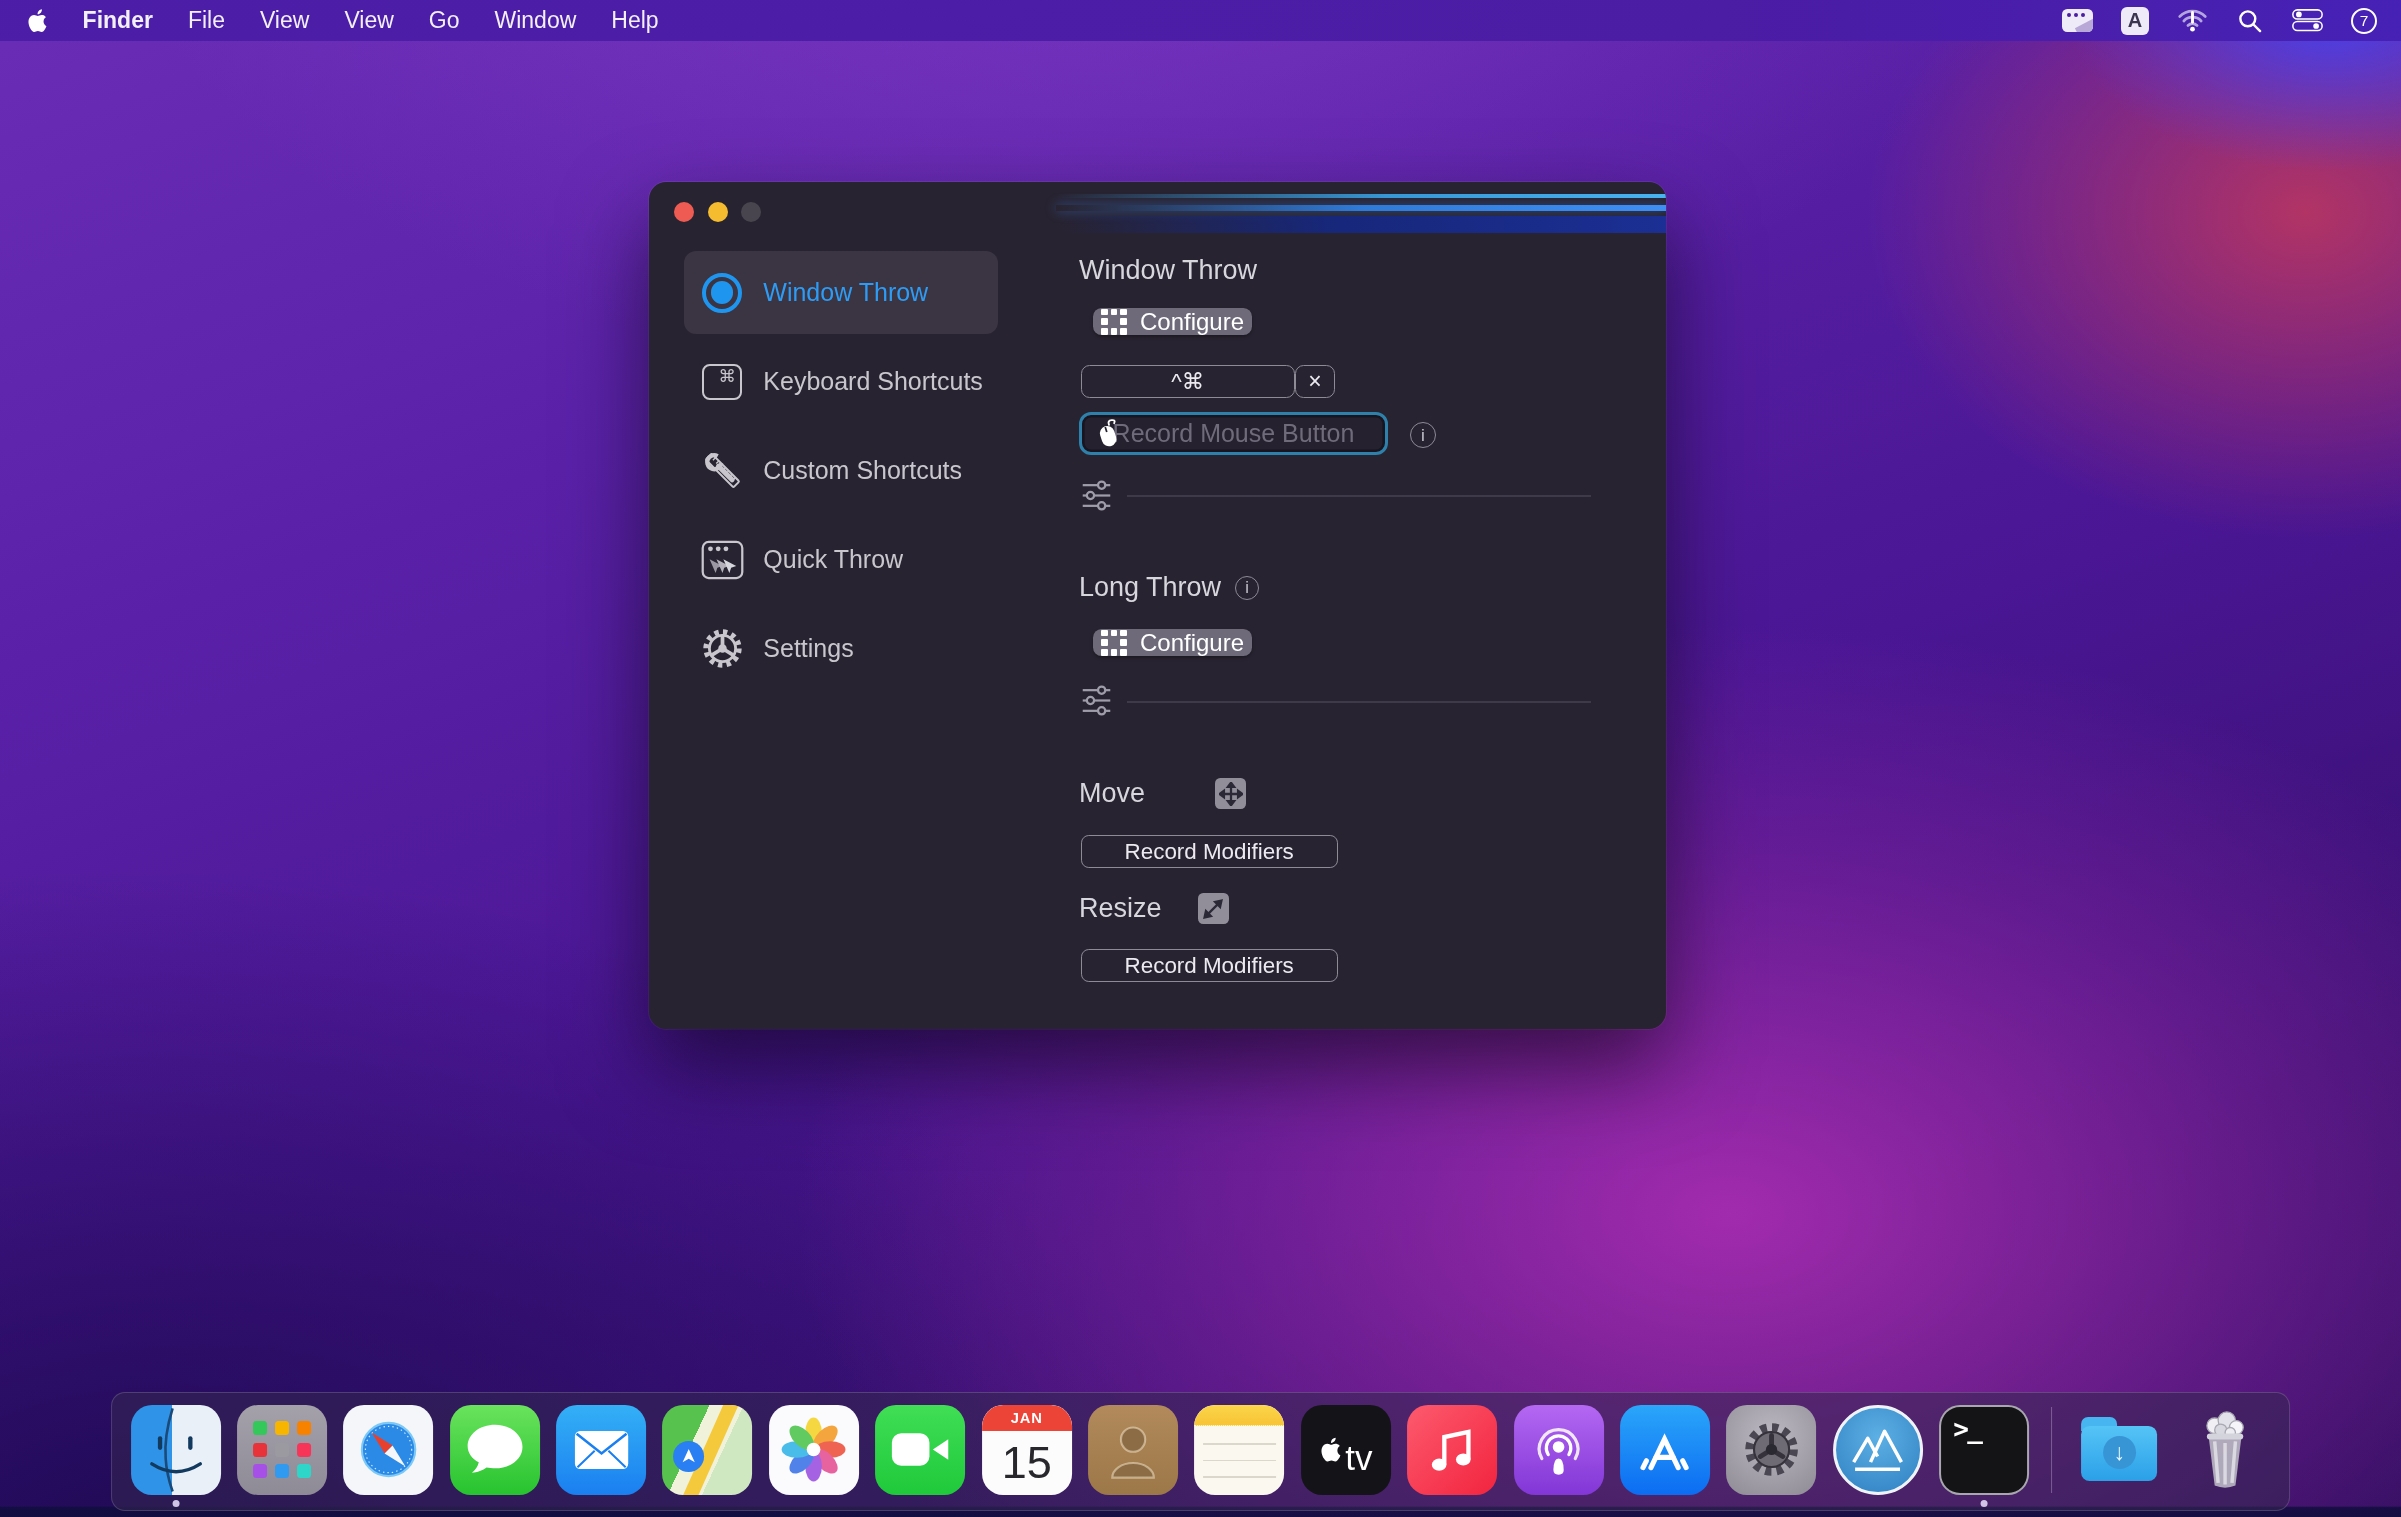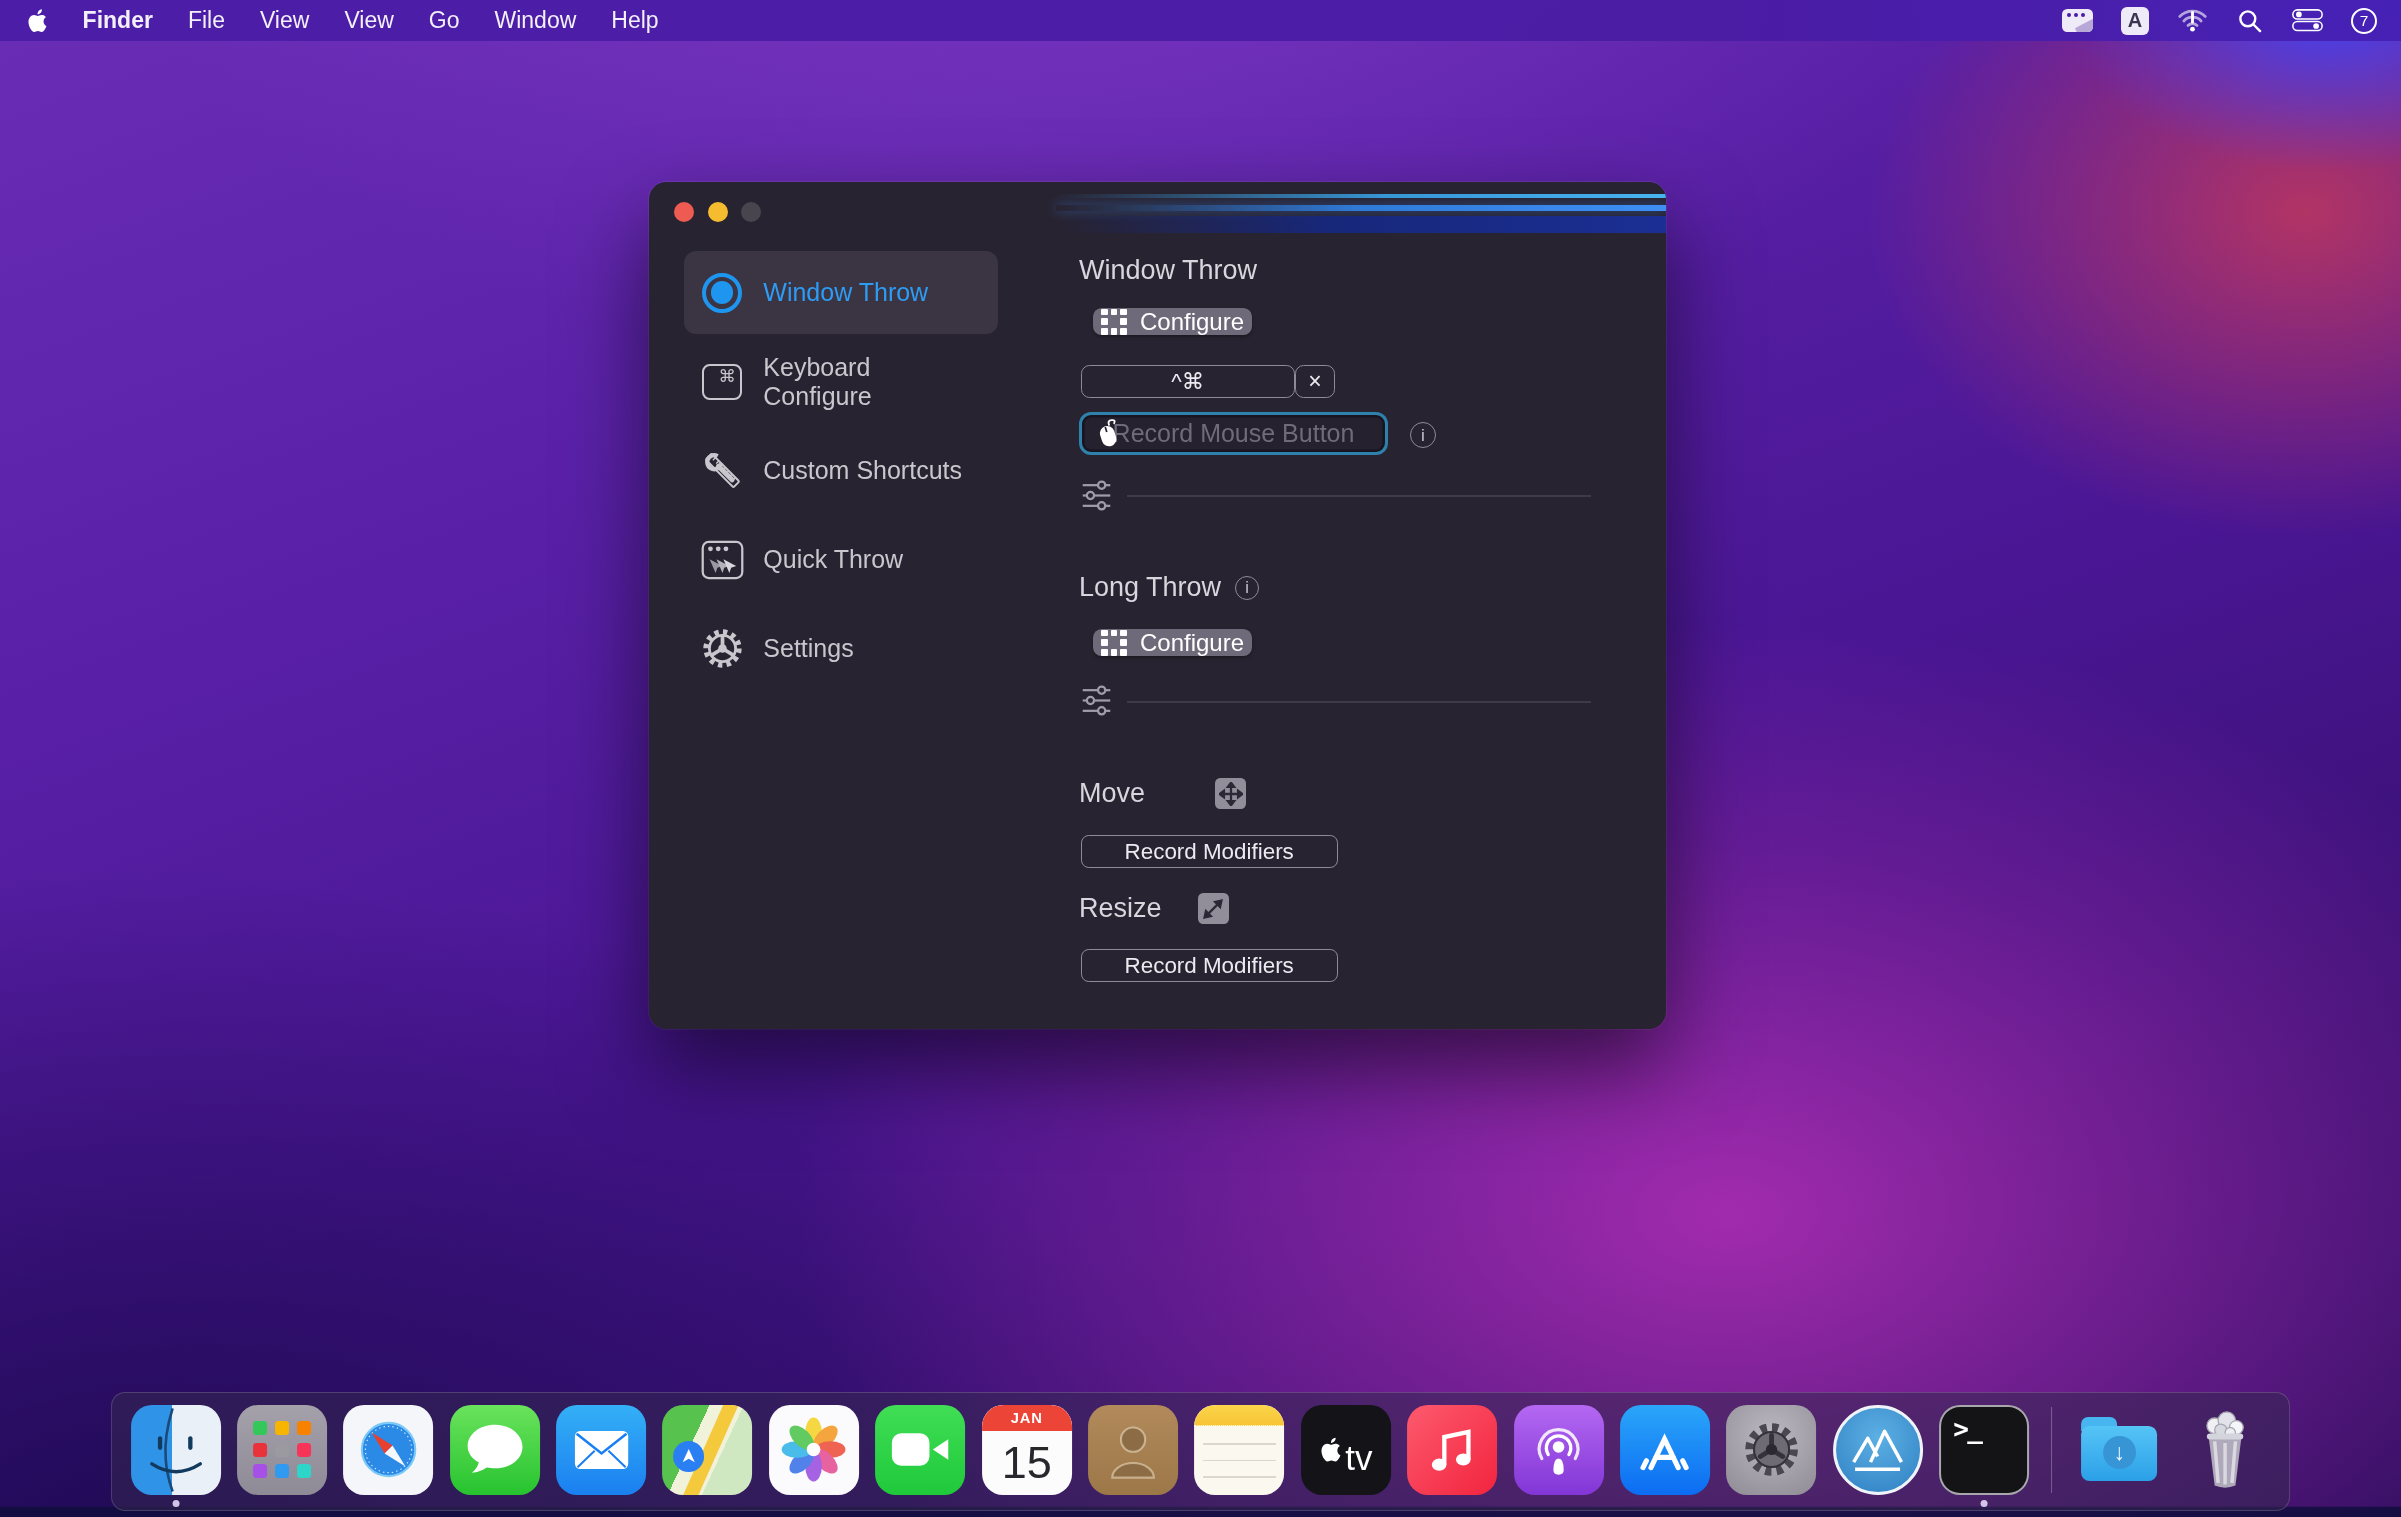--- a/index.html
+++ b/index.html
@@ -226,21 +226,21 @@
           </span>
         </span>
       <span class="sb-label">Window Throw</span>
     </div>
     <div class="sb-item">
       <span class="sb-icon">
           <span class="kb-key">
             <span>⌘</span>
           </span>
         </span>
-      <span class="sb-label">Keyboard Configure</span>
+      <span class="sb-label">Keyboard Shortcuts</span>
     </div>
     <div class="sb-item">
       <span class="sb-icon">
           <svg width="43" height="43" viewBox="0 0 46 46">
             <g transform="rotate(45 23 23)">
               <rect x="2" y="18.5" width="42" height="9" rx="1.5" fill="none" stroke="#c9c7cd" stroke-width="2.2"></rect>
               <path d="M8 18.5v4 M13 18.5v4 M18 18.5v4 M23 18.5v4 M28 18.5v4 M33 18.5v4 M38 18.5v4" stroke="#c9c7cd" stroke-width="1.5"></path>
             </g>
             <g transform="rotate(-45 23 23)">
               <rect x="20.5" y="14" width="5.5" height="26" rx="2.7" fill="#c9c7cd"></rect>

